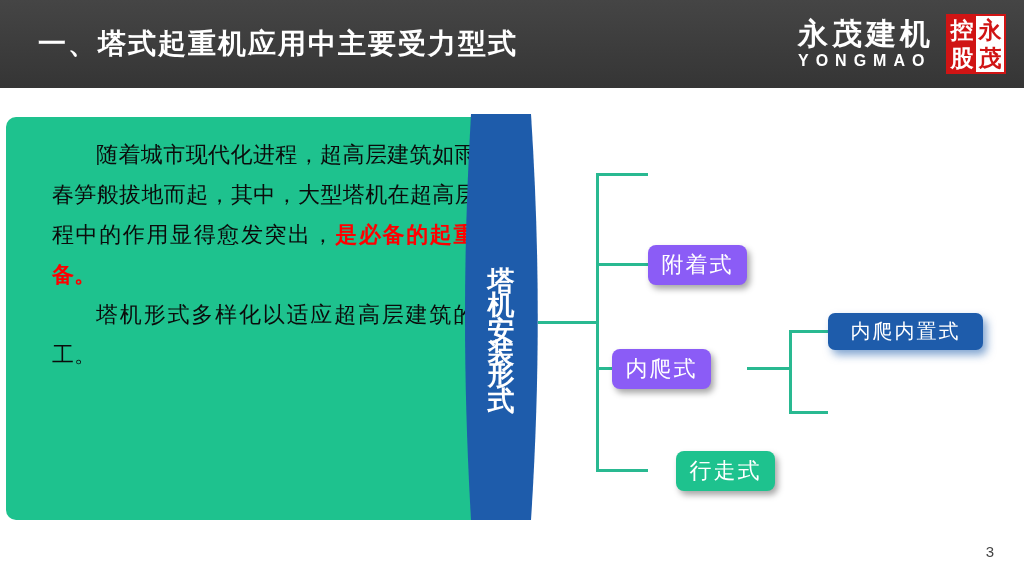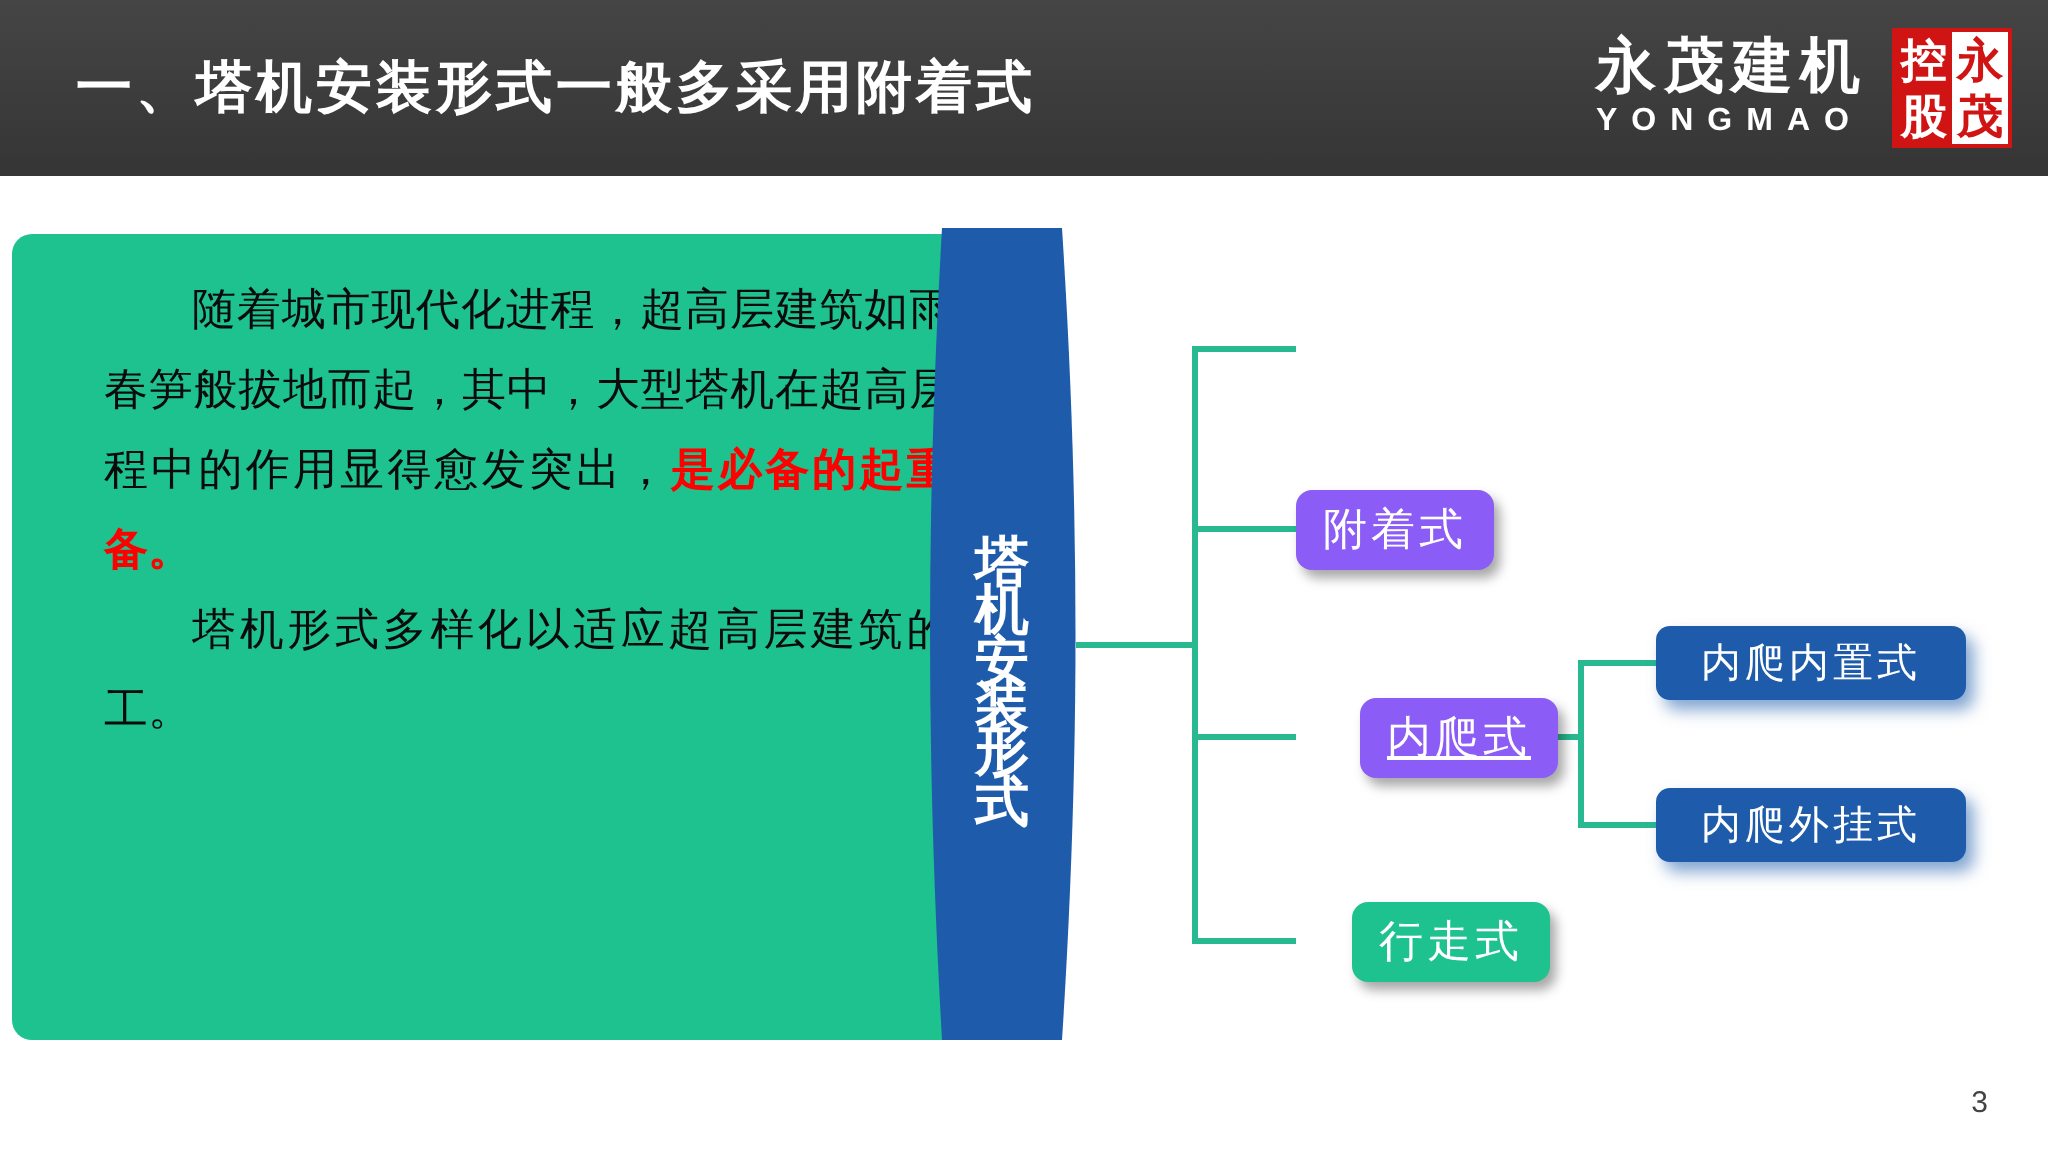--- a/index.html
+++ b/index.html
@@ -90,38 +90,38 @@
                box-shadow:3px 4px 6px rgba(0,0,0,0.35); }
   .node-green { background:#1ec28e; }
   .node-red   { background:#8b5cf6; }
   .node-sub {
     width:155px; height:37px; font-size:20px;
     background:#1e5cab; border-radius:7px;
     box-shadow:4px 5px 8px rgba(30,92,171,0.55);
   }
   .n-fixed  { left:648px; top:155px; }
   .n-attach { left:648px; top:245px; }
-  .n-climb  { left:680px; top:349px;text-decoration:underline; }
+  .n-climb  { left:612px; top:349px; }
   .n-walk   { left:676px; top:451px; }
   .n-inner  { left:828px; top:313px; }
   .n-outer  { left:828px; top:394px; }
 
   
   .page-num {
     position:absolute; right:30px; bottom:16px;
     font-size:15px; color:#444444;
   }
 </style>
 </head>
 <body>
 
 <div class="slide">
 
   <header class="topbar">
-    <h1>一、塔机安装形式一般多采用附着式</h1>
+    <h1>一、塔式起重机应用中主要受力型式</h1>
     <div class="logo">
       <div class="logo-text">
         <div class="logo-name">永茂建机</div>
         <div class="logo-sub">YONGMAO</div>
       </div>
       <div class="seal">
         <span class="seal-cell seal-red">控</span>
         <span class="seal-cell seal-white">永</span>
         <span class="seal-cell seal-red">股</span>
         <span class="seal-cell seal-white">茂</span>
@@ -149,17 +149,16 @@
   <div class="line h-line" style="left:596px; top:469px; width:52px;"></div>
   <div class="line h-line" style="left:747px; top:367px; width:43px;"></div>
   <div class="line v-line" style="left:789px; top:331px; height:82px;"></div>
   <div class="line h-line" style="left:789px; top:330px; width:39px;"></div>
   <div class="line h-line" style="left:789px; top:411px; width:39px;"></div>
 
   <div class="node node-main node-red   n-attach">附着式</div>
   <div class="node node-main node-red   n-climb">内爬式</div>
   <div class="node node-main node-green n-walk">行走式</div>
   <div class="node node-sub n-inner">内爬内置式</div>
-  <div class="node node-sub n-outer">内爬外挂式</div>
 
   <div class="page-num">3</div>
 
 </div>
 
 </body></html>

